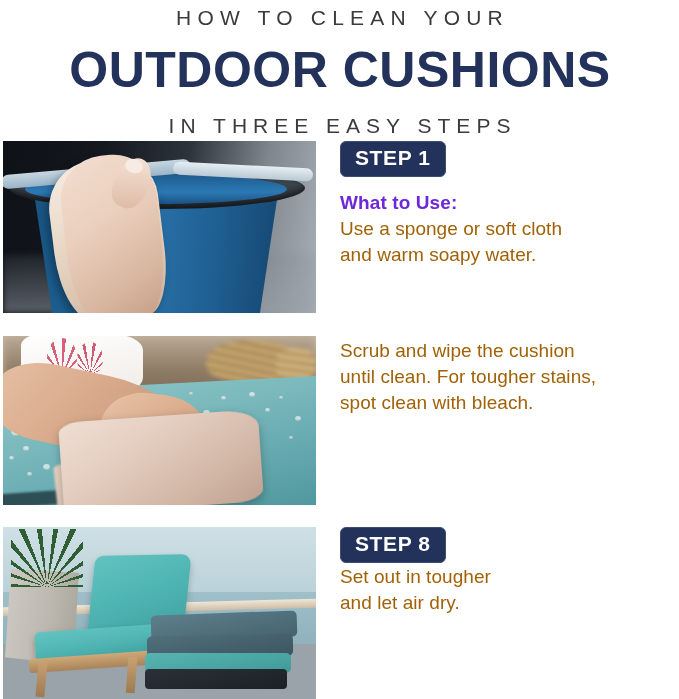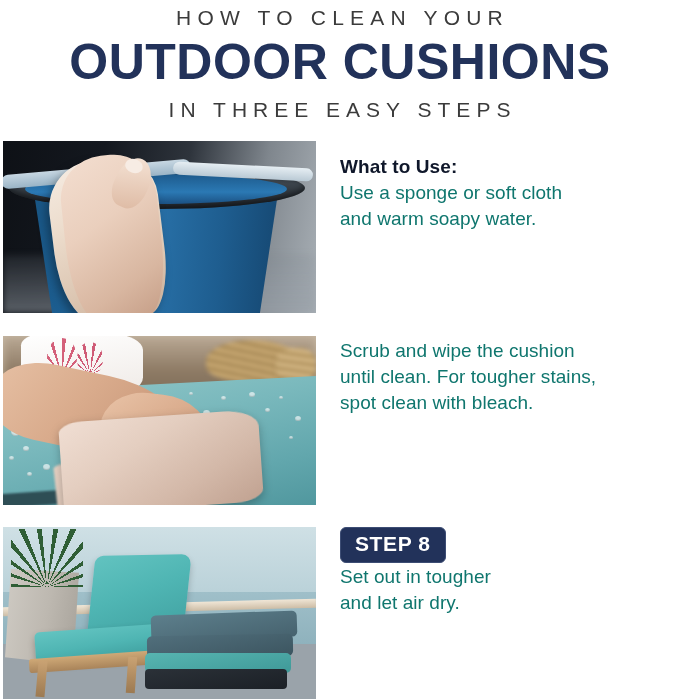--- a/index.html
+++ b/index.html
@@ -20,30 +20,30 @@
     font-weight: 400;
     line-height: 28px;
     text-indent: 6px;
   }
   .hdr-main {
     font-size: 50px;
     font-weight: 700;
     color: #22325a;
     letter-spacing: 0.5px;
     line-height: 58px;
-    margin-top: 1px;
+    margin-top: 9px;
     text-indent: 1px;
   }
   .hdr-sub {
     font-size: 21px;
     letter-spacing: 6.0px;
     color: #3b3b3b;
     font-weight: 400;
     line-height: 30px;
-    margin-top: 4px;
+    margin-top: 12px;
     text-indent: 6px;
   }
 
   
   .step-row { position: absolute; left: 0; width: 679px; }
   #row-1 { top: 141px; height: 172px; }
   #row-2 { top: 336px; height: 169px; }
   #row-3 { top: 527px; height: 172px; }
 
   .photo {
@@ -63,29 +63,29 @@
     color: #ffffff;
     font-size: 21px;
     font-weight: 700;
     letter-spacing: 0.6px;
     padding: 5px 14px 7px 14px;
     line-height: 22px;
   }
   .subhead {
     font-size: 19px;
     font-weight: 700;
-    color: #0f172a;
+    color: #6d28d9;
     line-height: 24px;
     margin-top: 14px;
     letter-spacing: 0.1px;
   }
   .body-text {
     font-size: 19px;
     font-weight: 400;
-    color: #0f766e;
+    color: #a16207;
     line-height: 26px;
     letter-spacing: 0.05px;
     margin-top: 1px;
     white-space: pre-line;
   }
   #row-1 .badge { padding: 5px 14px 7px 14px; }
   #row-2 .content { top: 1px; }
   #row-3 .content { top: 0px; }
 
   
@@ -308,20 +308,21 @@
       <div class="p1-rim"></div>
       <div class="p1-rim-inner"></div>
       <div class="p1-handle"></div>
       <div class="p1-handle2"></div>
       <div class="p1-cloth"></div>
       <div class="p1-hand"></div>
       <div class="p1-thumb"></div>
       <div class="p1-nail"></div>
     </div>
     <div class="content">
+      <div class="badge">STEP 1</div>
       <div class="subhead">What to Use:</div>
       <div class="body-text">Use a sponge or soft cloth
 and warm soapy water.</div>
     </div>
   </div>
 
   <div class="step-row" id="row-2">
     <div class="photo">
       <div class="p2-bg"></div>
       <div class="p2-blur-top"></div>

